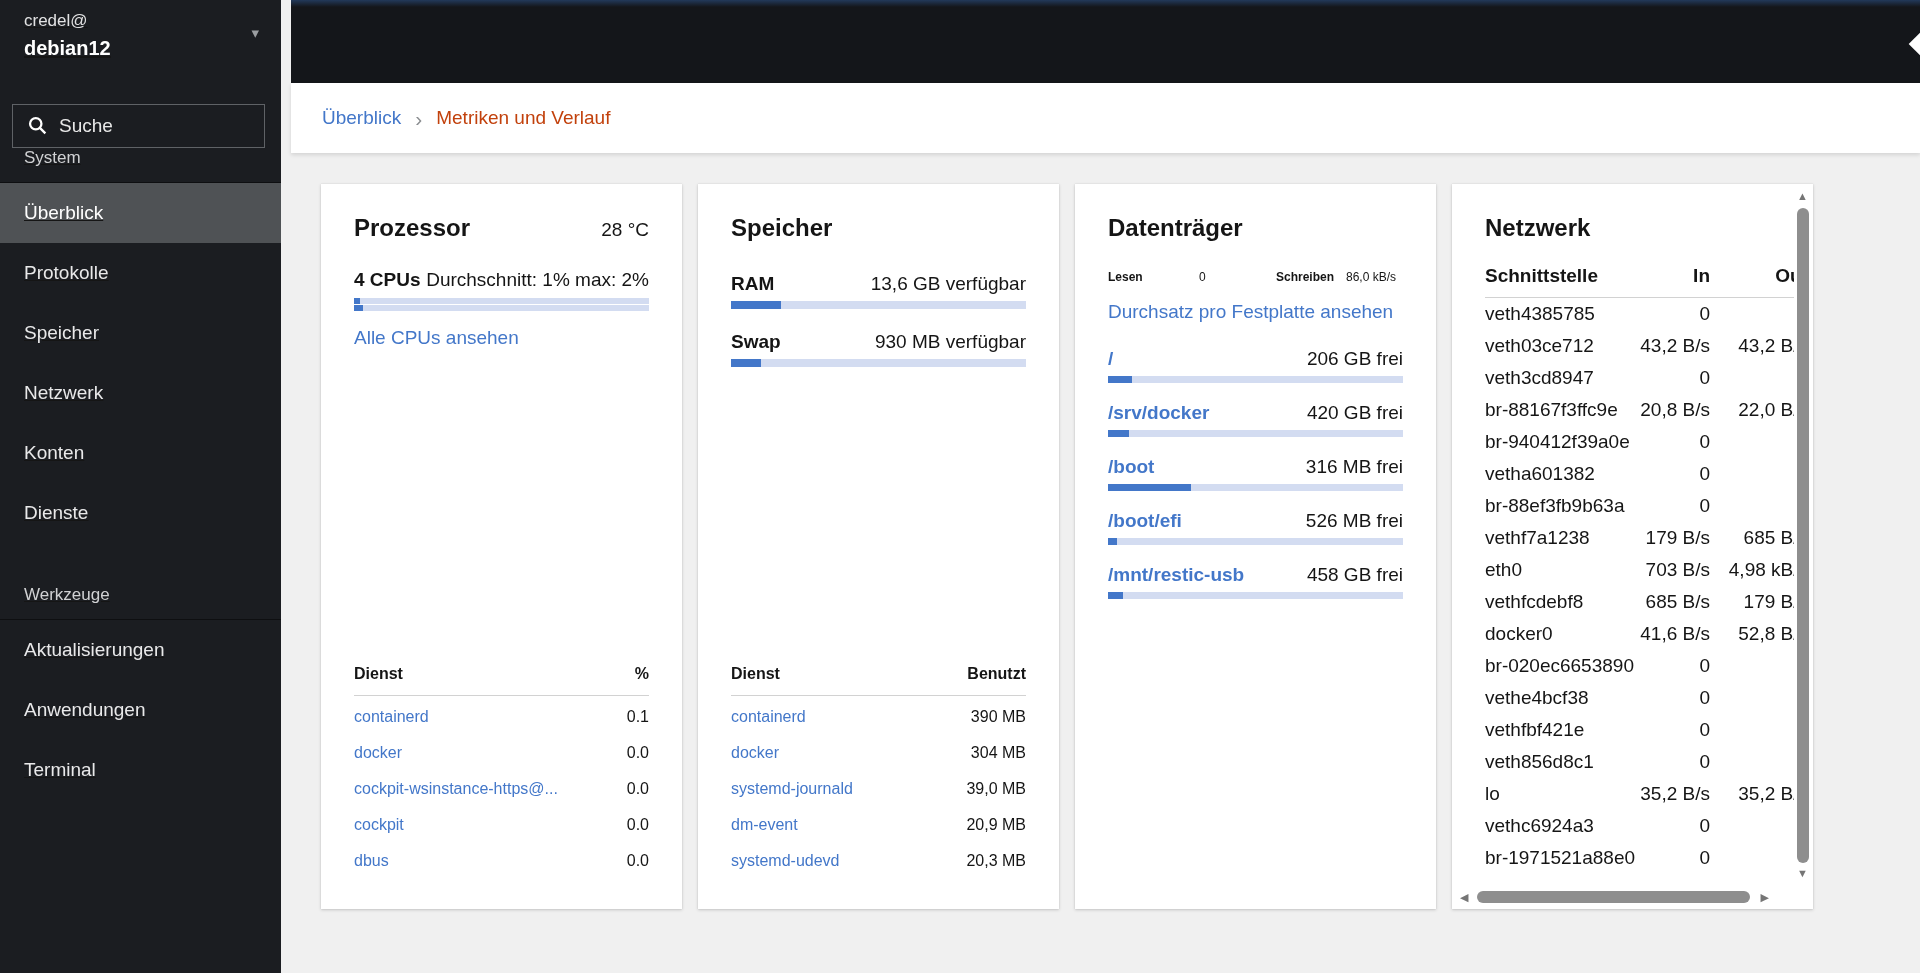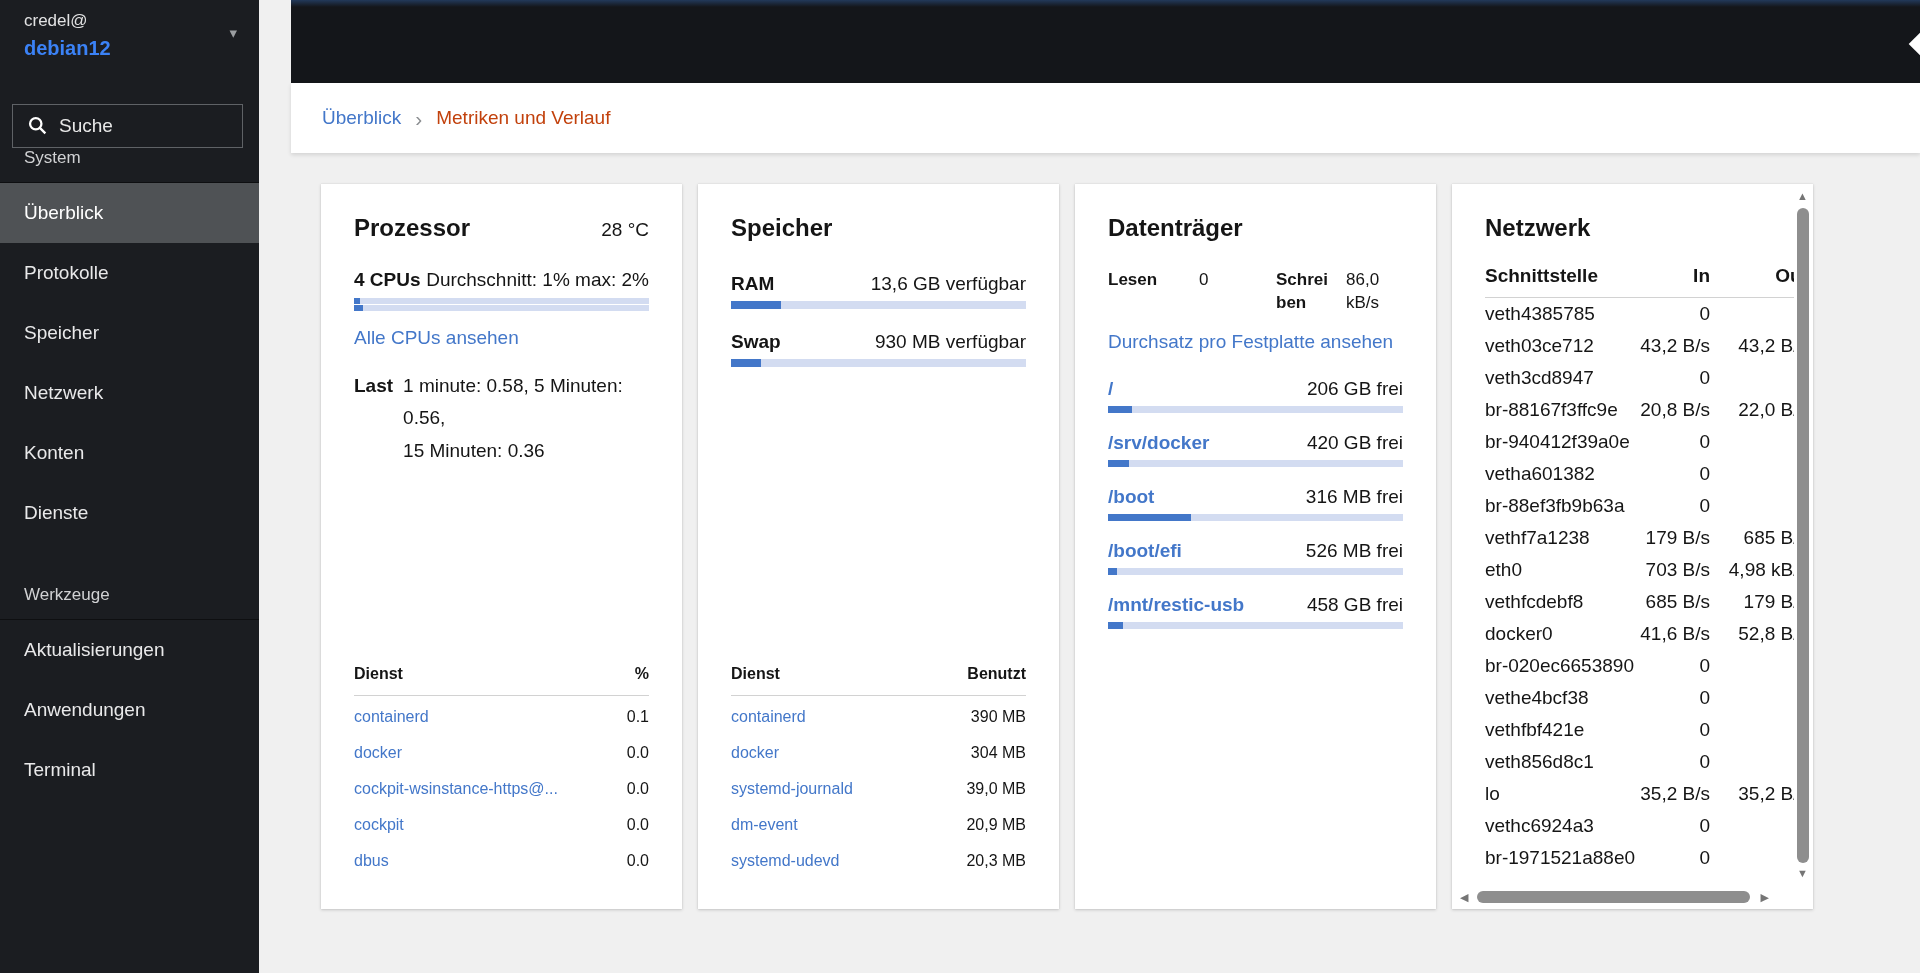--- a/index.html
+++ b/index.html
@@ -1,24 +1,24 @@
 <!DOCTYPE html>
 <html><head>
 <meta charset="utf-8">
 <style>
   * { margin:0; padding:0; box-sizing:border-box; }
   html,body { width:1920px; height:973px; overflow:hidden; }
   body { font-family:"Liberation Sans", sans-serif; background:#f0f0f0; color:#151515; position:relative; }
   a { text-decoration:none; cursor:pointer; }
 
   
-  .sidebar { position:absolute; left:0; top:0; width:259px; height:973px; background:#1b1d21; z-index:6; }
+  .sidebar { position:absolute; left:0; top:0; width:281px; height:973px; background:#1b1d21; z-index:6;text-decoration:underline; }
   .side-head { position:relative; padding:10px 24px 0 24px; height:83px; }
   .side-user { color:#e2e2e3; font-size:17px; line-height:1.35; }
-  .side-host { color:#3b82f6; font-size:20px; font-weight:700; line-height:1.5; }
+  .side-host { color:#ffffff; font-size:20px; font-weight:700; line-height:1.5; }
   .side-caret { position:absolute; right:22px; top:24px; color:#9b9ea1; font-size:15px; cursor:pointer; }
   .side-search { position:relative; margin:21px 16px 0 12px; }
   .side-search input { width:100%; height:44px; background:#1b1d21; border:1px solid #5f6266; color:#f0f0f0; font-size:19px; padding:0 12px 0 46px; outline:none; }
   .side-search input::placeholder { color:#e8e8e8; opacity:1; }
   .search-ic { position:absolute; left:15px; top:11px; width:21px; height:21px; }
   .nav-section { }
   .nav-section + .nav-section { margin-top:42px; }
   .nav-section-title { padding-left:24px; color:#d0d1d3; font-size:17px; }
   .nav-items { margin-top:14px; border-top:1px solid #0e0f11; }
   .nav-item { height:60px; display:flex; align-items:center; padding-left:24px; color:#e9e9ea; font-size:19px; cursor:pointer; }
@@ -61,21 +61,21 @@
   .svc-row { display:flex; justify-content:space-between; align-items:center; height:36px; }
   .svc-row a { color:#4377c9; max-width:250px; white-space:nowrap; overflow:hidden; }
 
   
   .meter { margin-top:31px; }
   .meter + .meter { margin-top:22px; }
   .meter-bar { height:8px; background:#d3dcf1; margin-top:6px; }
   .meter-fill { height:100%; background:#4377c9; }
 
   
-  .disk-stats { display:flex; margin-top:27px; font-size:17px; line-height:1.35; }
+  .disk-stats { display:flex; margin-top:27px; font-size:12px; line-height:1.35; }
   .ds-c1 { width:91px; font-weight:700; }
   .ds-c2 { width:77px; }
   .ds-c3 { width:70px; font-weight:700; overflow-wrap:anywhere; padding-right:8px; }
   .ds-c4 { flex:1; overflow-wrap:anywhere; }
   .disk-link { margin-top:16px; }
   .mounts { margin-top:25px; }
   .mount { margin-bottom:19px; }
   .mount-row { display:flex; justify-content:space-between; align-items:baseline; font-size:19px; }
   .mount-row a { color:#4377c9; font-weight:700; }
   .mount-bar { height:7px; background:#d3dcf1; margin-top:6px; }
@@ -199,25 +199,20 @@
           <div class="mini-bar">
             <div class="mini-fill" style="width: 2%;"></div>
           </div>
 
           <div class="mini-bar">
             <div class="mini-fill" style="width: 3%;"></div>
           </div>
 
       </div>
       <div><a class="card-link cpu-link">Alle CPUs ansehen</a></div>
-      <div class="load">
-        <span class="load-label">Last</span>
-        <span class="load-val">1 minute: 0.58, 5 Minuten: 0.56,
-15 Minuten: 0.36</span>
-      </div>
       <div class="svc-table">
         <div class="svc-head">
           <span>Dienst</span>
           <span>%</span>
         </div>
         <div class="svc-divider"></div>
         <div>
 
             <div class="svc-row">
               <a>containerd</a>

